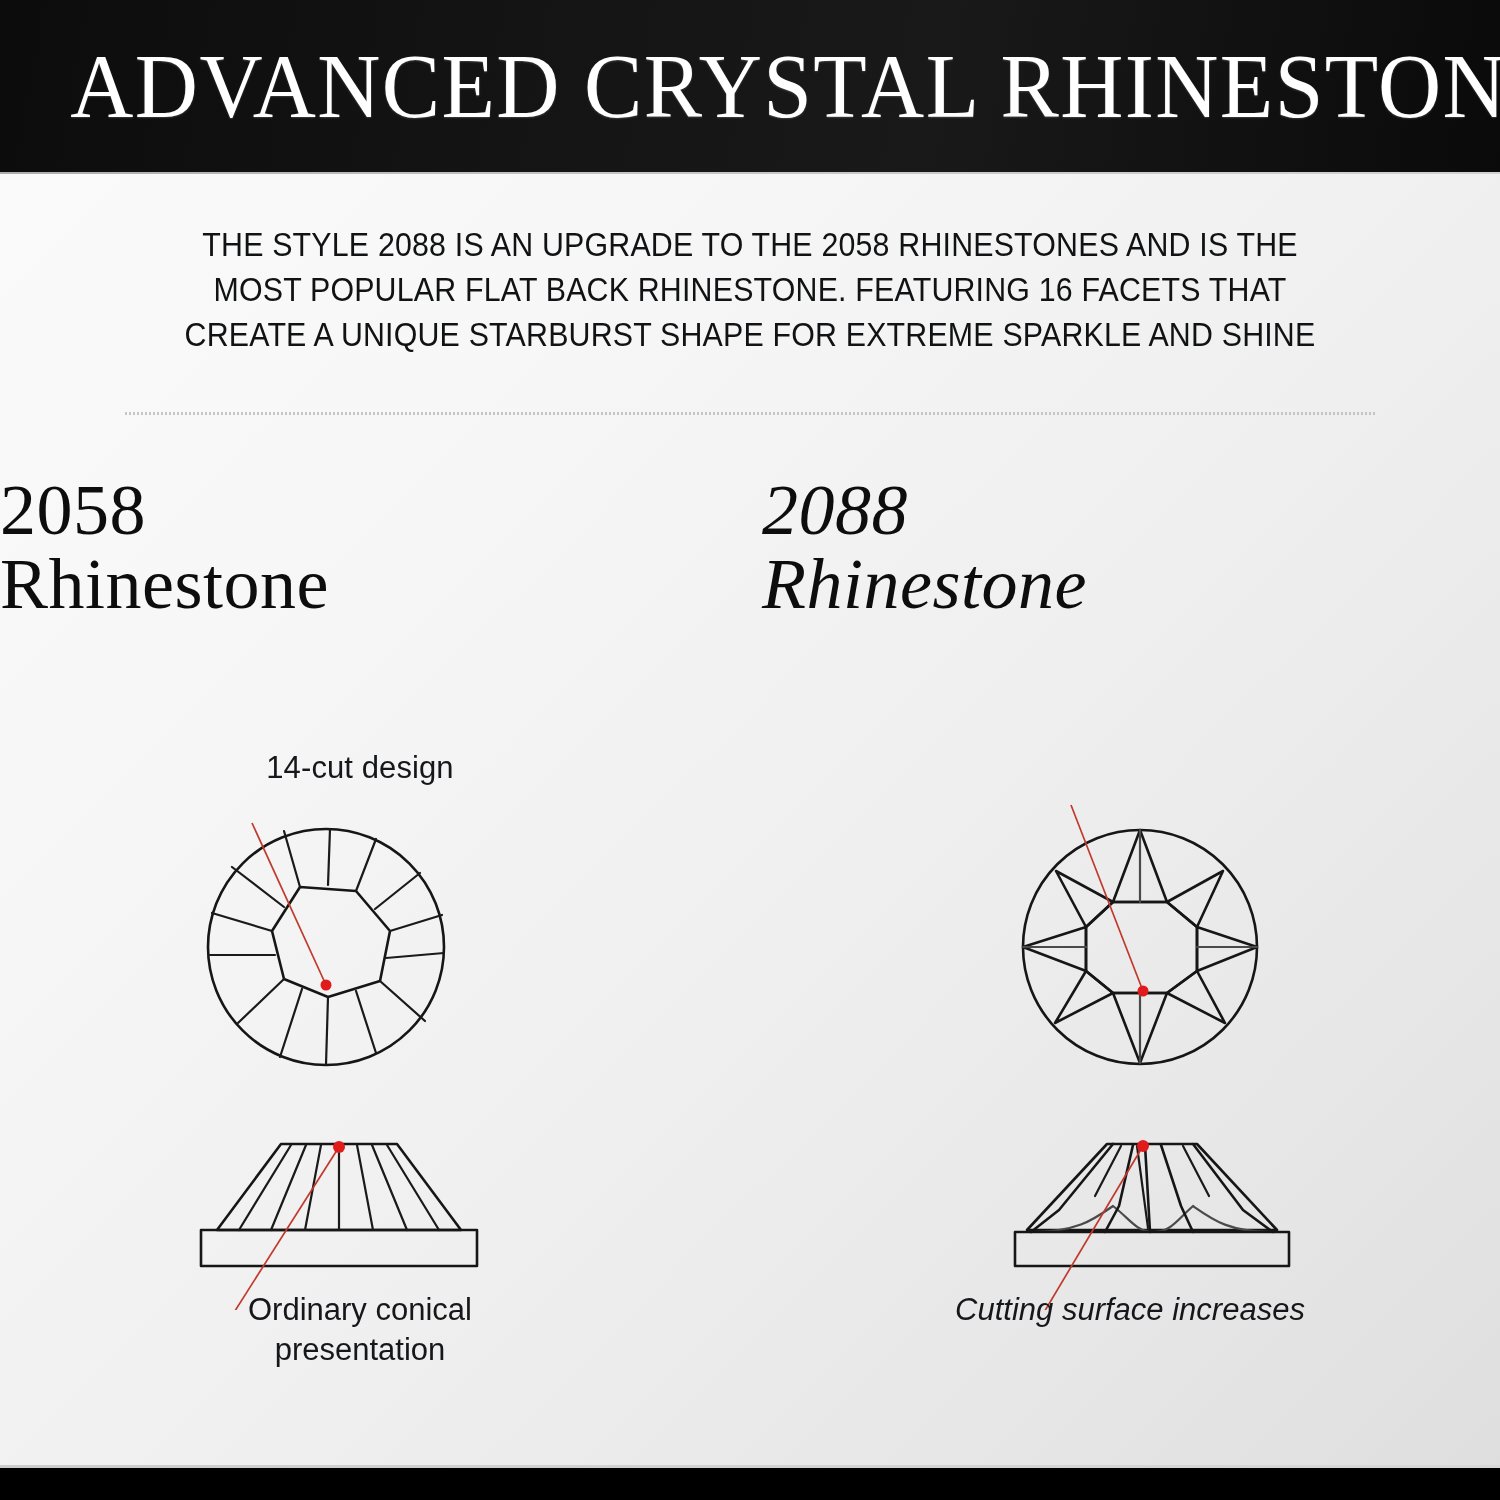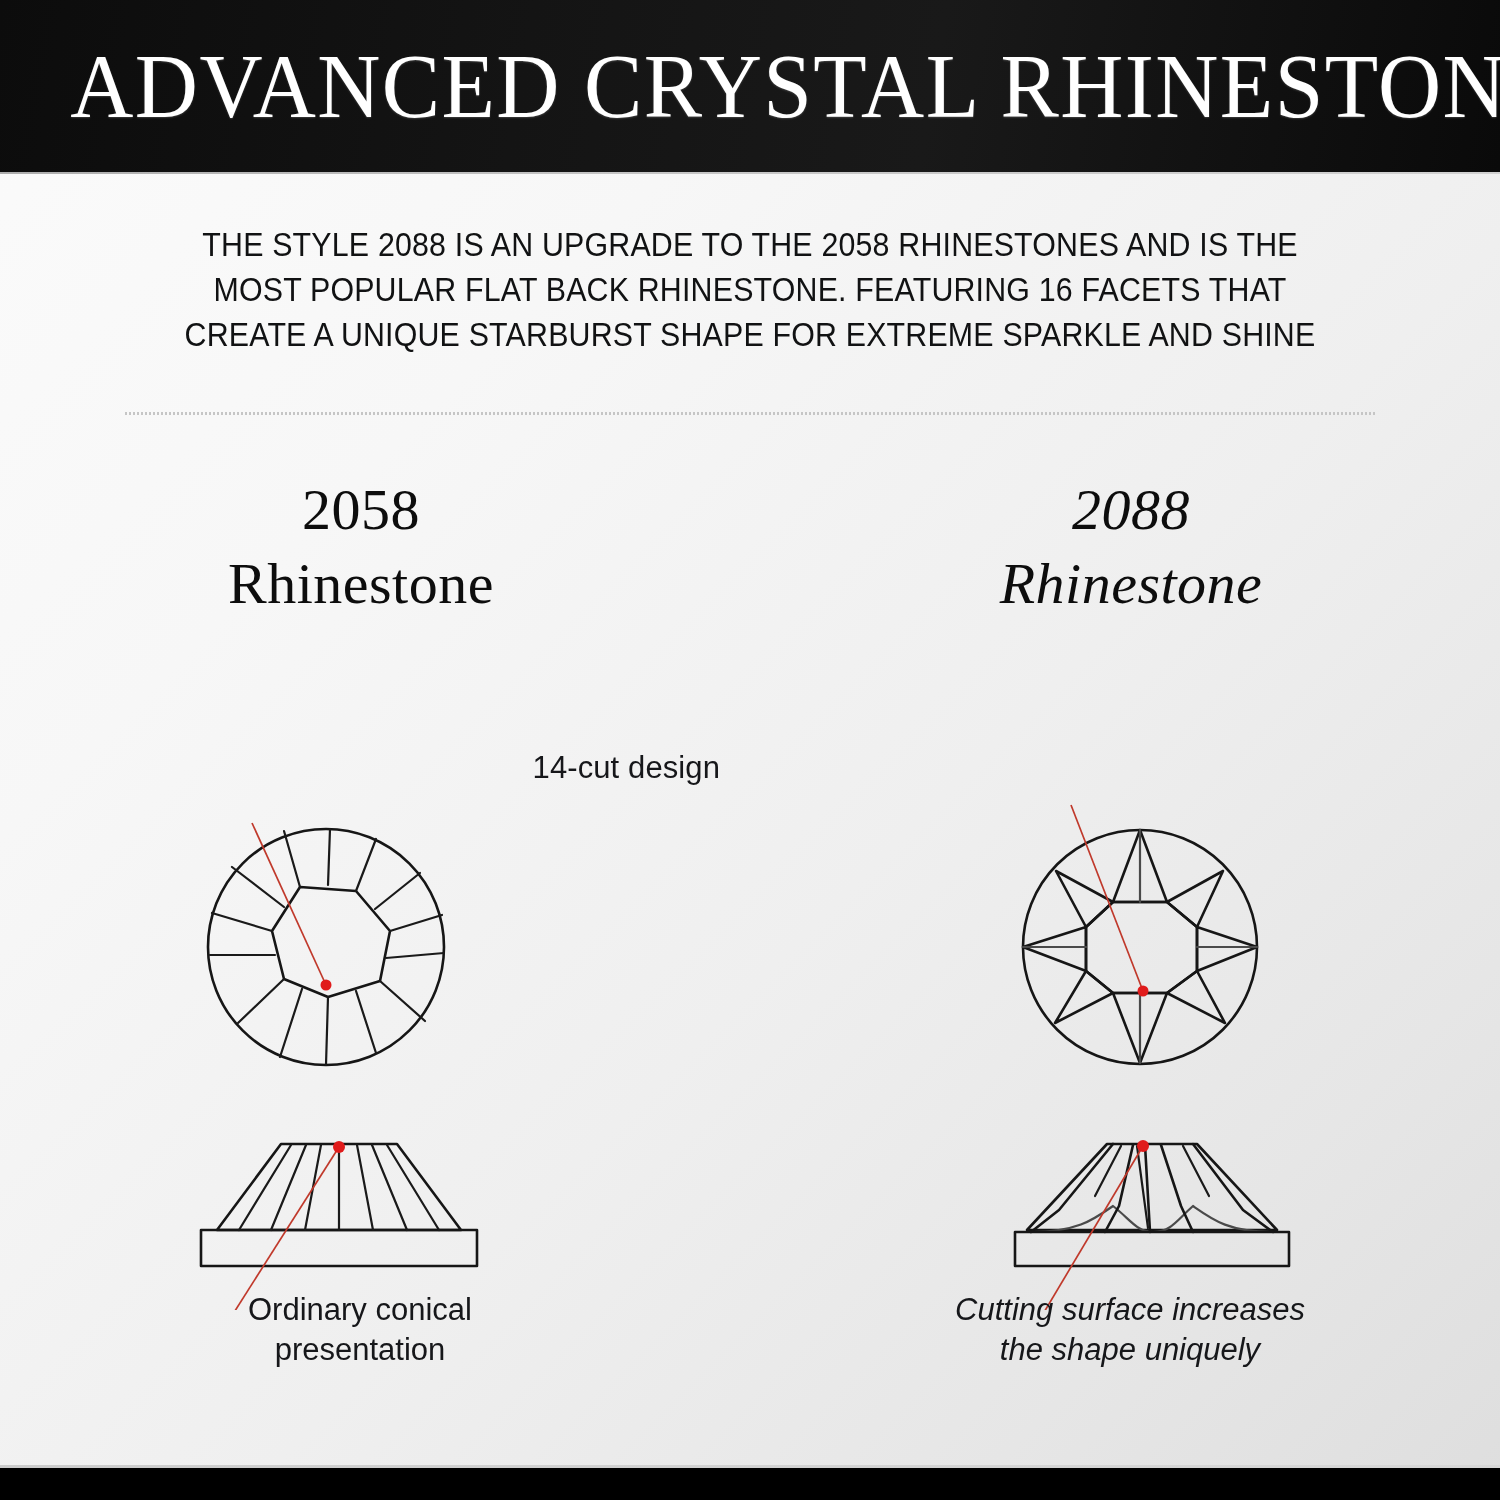--- a/index.html
+++ b/index.html
@@ -70,37 +70,36 @@
 
   
   .cols { position:absolute; left:0; top:470px; width:1500px; height:950px; }
   .col { position:absolute; top:0; width:750px; height:950px; }
   .col-left  { left:0; }
   .col-right { left:750px;font-style:italic; }
 
   .col-title {
     font-family:"Liberation Serif", serif;
     color:#0d0d0d;
-    text-align:center;
-    font-size:58px;
+    font-size:72px;
     line-height:80px;
     font-weight:400;
     letter-spacing:0.5px;
   }
   .col-title .ln1 { display:block; }
   .col-title .ln2 { display:block; margin-top:-6px; }
 
   .col-left .col-title  { padding-right:28px; }
   .col-right .col-title { padding-left:12px; }
 
   
   .callout-label {
     position:absolute;
     width:100%;
-    text-align:right;
+    text-align:center;
     font-size:31px;
     color:#16171a;
     letter-spacing:0.1px;
     font-family:"Liberation Sans", sans-serif;
   }
   .col-left  .callout-label { top:280px; padding-right:30px; }
   .col-right .callout-label { top:280px; padding-left:10px; }
 
   .caption {
     position:absolute;
@@ -280,21 +279,20 @@
           <path d="M198,26 L224,76"></path>
           <path d="M152,26 L163,108"></path>
         </g>
 
         <line class="pointer" x1="158" y1="26" x2="58" y2="194"></line>
         <circle class="pointer-dot" cx="158" cy="26" r="6"></circle>
       </svg>
 
       <div class="caption">
         <span>Cutting surface increases</span>
-        <span>the shape uniquely</span>
       </div>
     </div>
 
   </div>
 
   <div class="footer-rule"></div>
   <div class="footer-bar"></div>
 
 </div>
 

